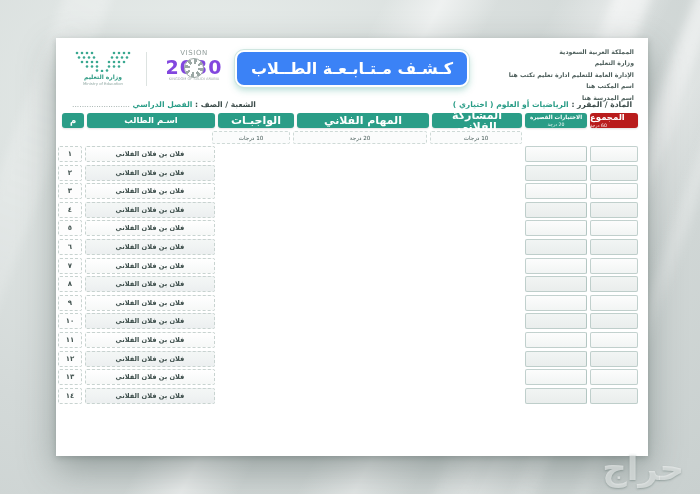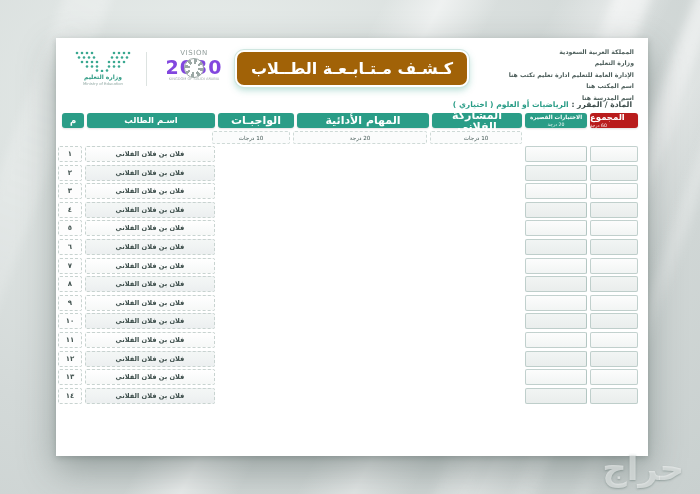--- a/index.html
+++ b/index.html
@@ -57,21 +57,21 @@
       conic-gradient(from 0deg,#8b9996 0 6%,#fff 6% 12.5%,#8b9996 12.5% 18.5%,#fff 18.5% 25%,#8b9996 25% 31%,#fff 31% 37.5%,#8b9996 37.5% 43.5%,#fff 43.5% 50%,#8b9996 50% 56%,#fff 56% 62.5%,#8b9996 62.5% 68.5%,#fff 68.5% 75%,#8b9996 75% 81%,#fff 81% 87.5%,#8b9996 87.5% 93.5%,#fff 93.5% 100%);
   }
   .divider-v{width:1px;height:34px;background:#dde3e1;}
   .moe{width:66px;height:42px;position:relative;}
   .moe .dots{position:absolute;top:2px;left:3px;width:60px;height:22px;}
   .moe .mtxt{position:absolute;top:25px;left:0;width:66px;text-align:center;font-size:6px;color:#2f9b84;font-weight:bold;}
   .moe .mtxt2{position:absolute;top:33px;left:0;width:66px;text-align:center;font-size:3.8px;color:#8fa6a1;}
 
   .title-pill{
     position:absolute;left:50%;top:12px;transform:translateX(-50%);
-    background:#a16207;color:#ffffff;
+    background:#3b82f6;color:#ffffff;
     padding:7px 14px;border-radius:9px;
     border:2px solid #ffffff;
     box-shadow:0 0 0 1px #cfe6e0, 0 3px 7px rgba(42,157,135,.35);
     font-size:16px;font-weight:bold;letter-spacing:1.5px;white-space:nowrap;
   }
   .gov-block{
     position:absolute;right:14px;top:8px;text-align:right;
     font-size:6.2px;line-height:1.85;color:#4c5d5a;font-weight:bold;
   }
 
@@ -238,38 +238,43 @@
       <div>اسم المكتب هنا</div>
       <div>اسم المدرسة هنا</div>
     </div>
   </div>
 
   <div class="meta">
     <span>
       <span class="lab">المادة / المقرر :</span>
       <span class="val">الرياضيات أو العلوم ( اختياري )</span>
     </span>
+    <span>
+      <span class="lab">الشعبة / الصف :</span>
+      <span class="val">الفصل الدراسي</span>
+      <span class="dotline">........................</span>
+    </span>
   </div>
 
   <div class="tbl">
 
     <div class="thead">
       <div class="th dark stacked c-majmu">
         <span class="lbl">المجموع</span>
         <span class="deg">60 درجة</span>
       </div>
       <div class="th small stacked c-ikhtibar">
         <span class="lbl">الاختبارات القصيرة</span>
         <span class="deg">20 درجة</span>
       </div>
       <div class="th mid c-mushar">
         <span class="lbl">المشاركة الفلاني</span>
       </div>
       <div class="th mid c-moham">
-        <span class="lbl">المهام الأدائية</span>
+        <span class="lbl">المهام الفلاني</span>
       </div>
       <div class="th mid c-wajib">
         <span class="lbl">الواجبـات</span>
       </div>
       <div class="th c-name">
         <span class="lbl">اسـم الطالب</span>
       </div>
       <div class="th c-num">
         <span class="lbl">م</span>
       </div>

